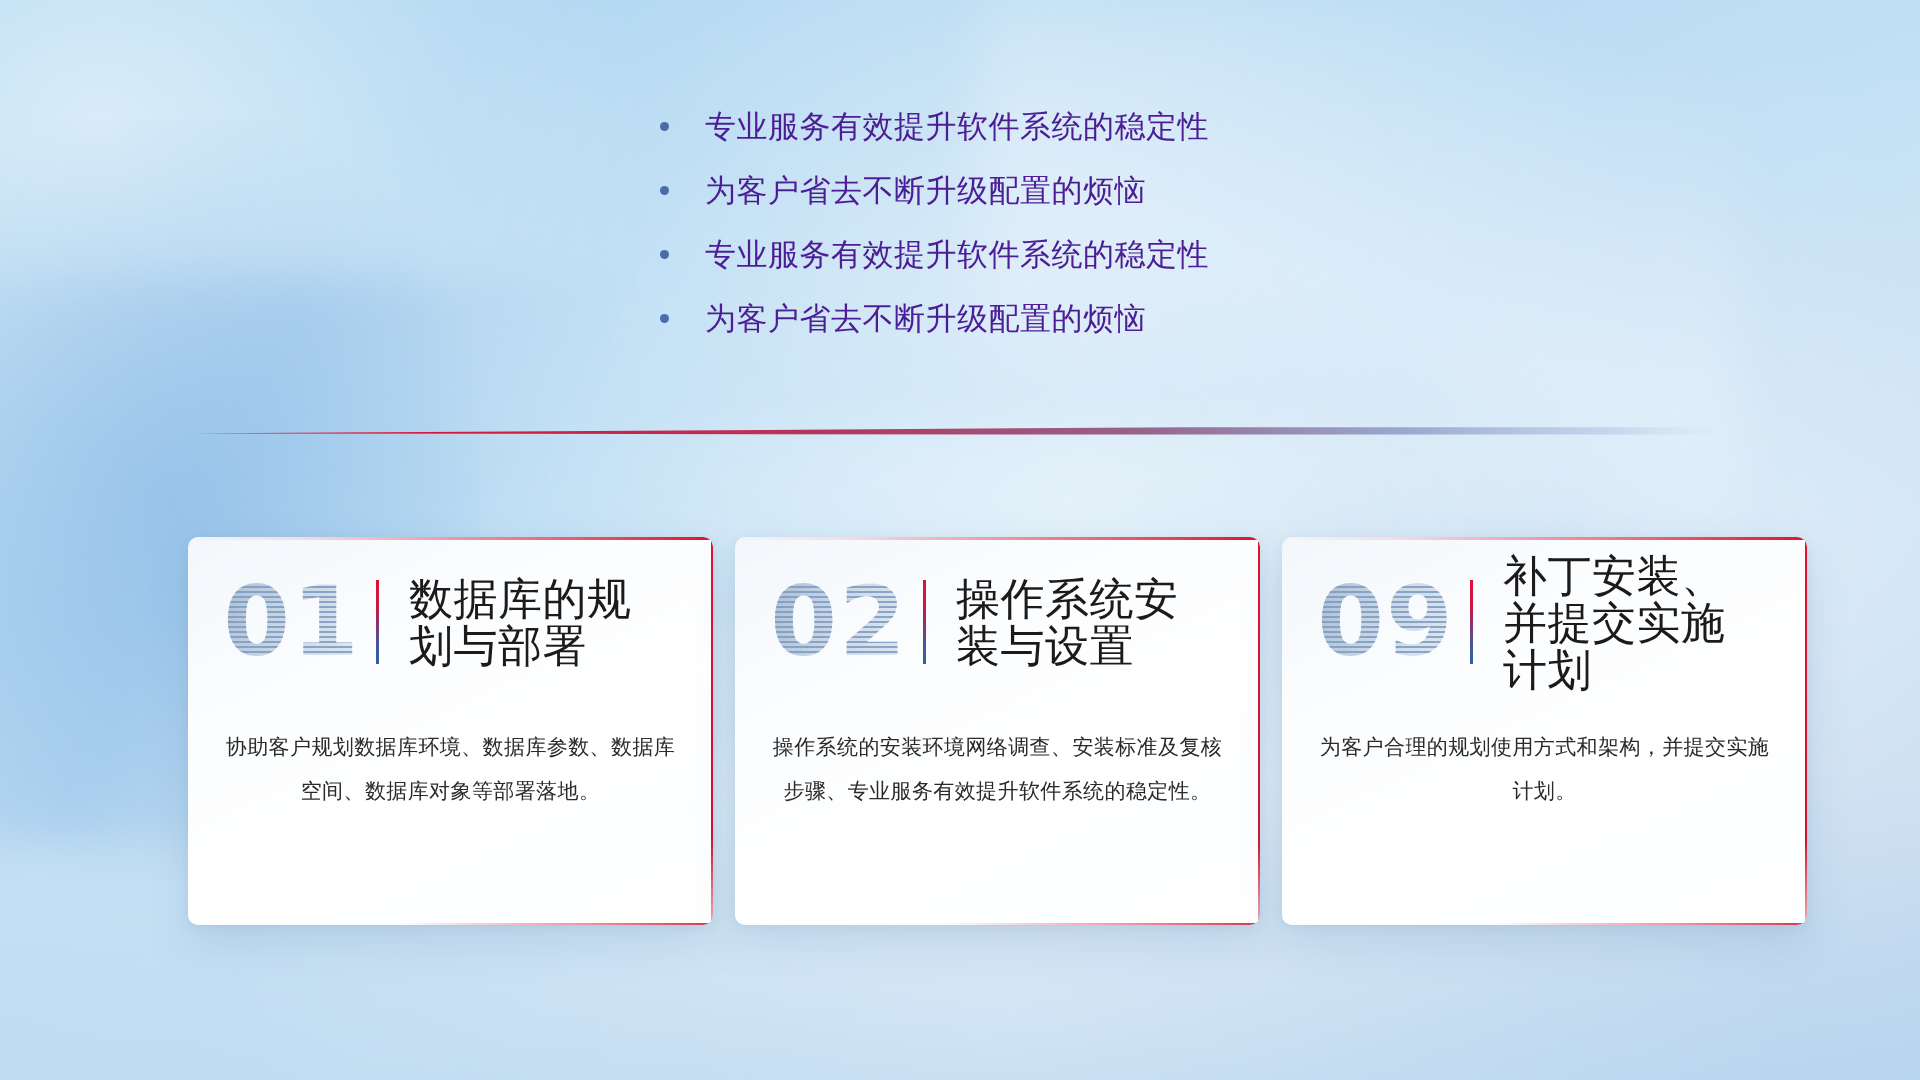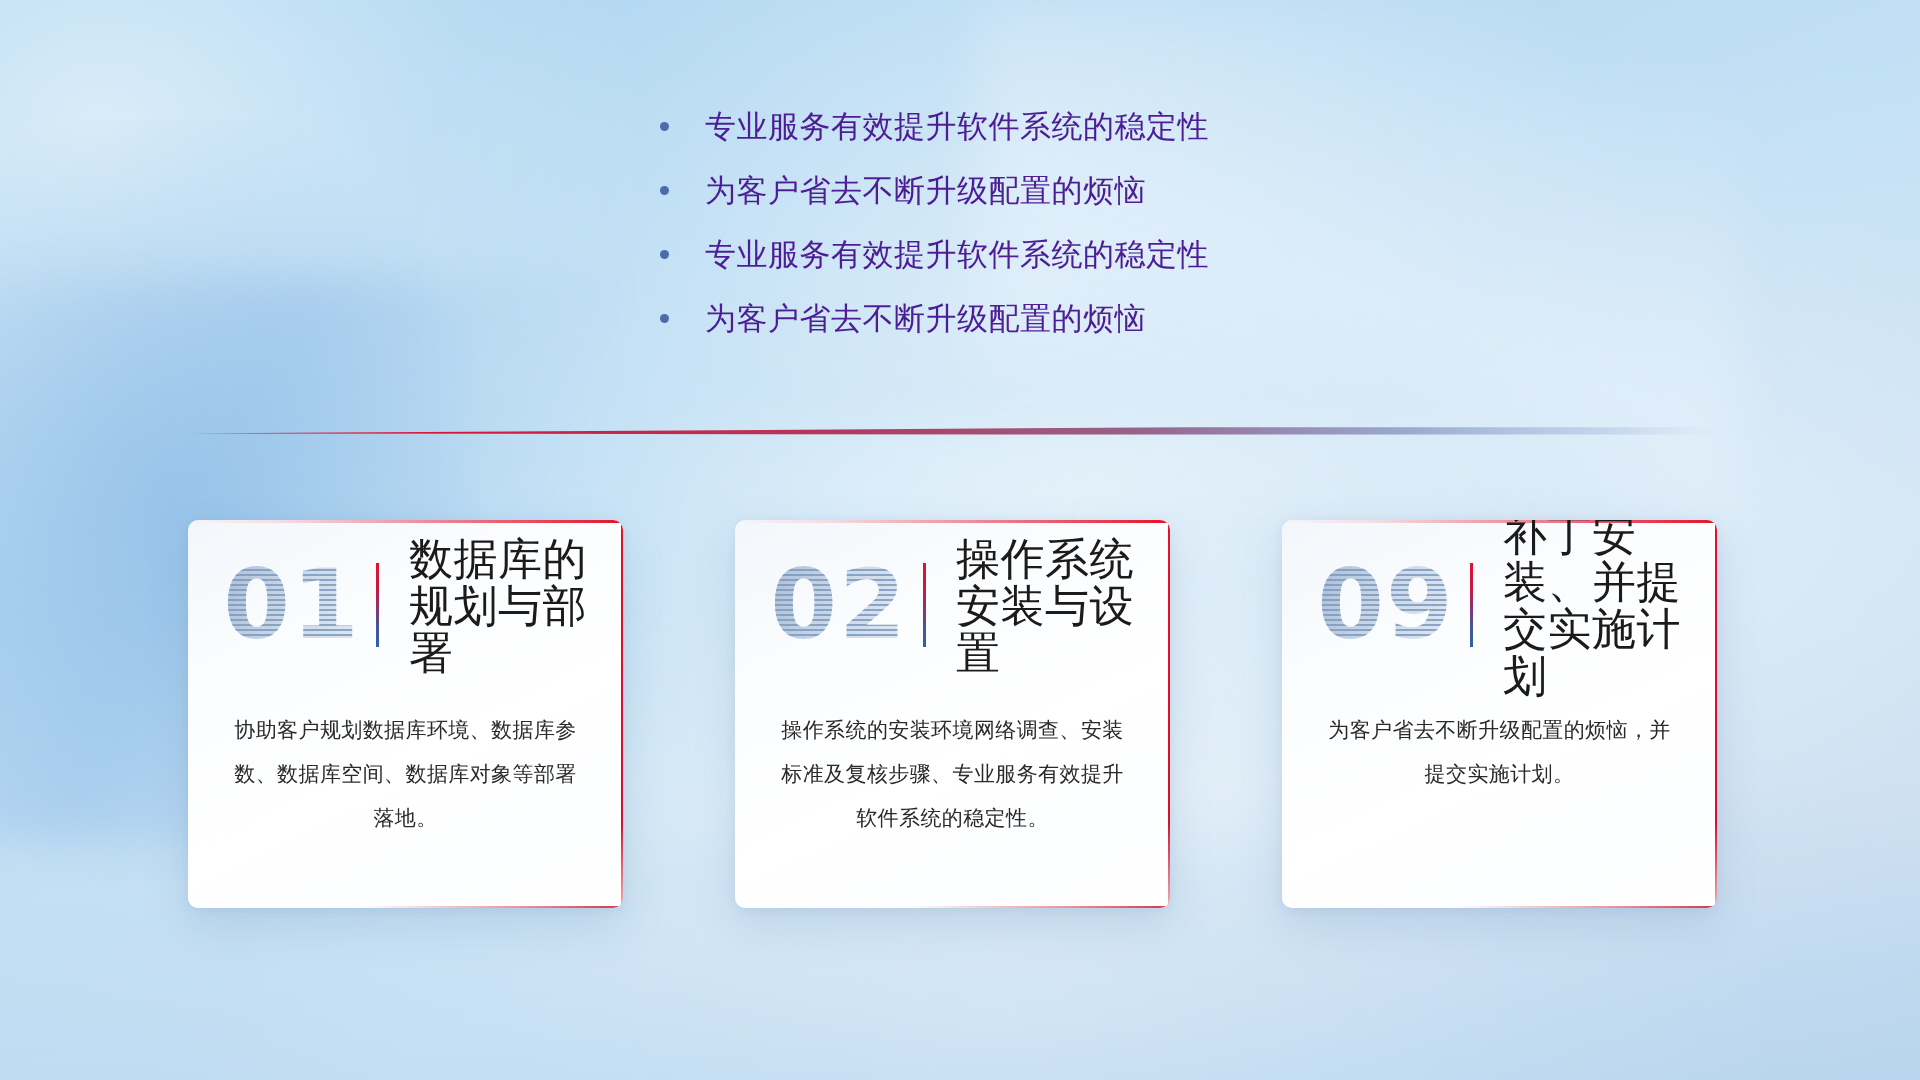--- a/index.html
+++ b/index.html
@@ -77,21 +77,21 @@
 
   
   #divider {
     position:absolute; left:190px; top:422px; width:1530px; height:22px;
   }
   #divider svg { display:block; width:100%; height:100%; }
 
   
   #cards { position:absolute; left:0; top:520px; width:1920px; height:392px; }
   .card {
-    position:absolute; top:0; width:435px; height:388px;
+    position:absolute; top:17px; width:525px; height:388px;
     border-radius:10px;
     background:linear-gradient(155deg,#f3f7fb 0%, #fafcfe 26%, #ffffff 58%, #fdfeff 80%, #ffffff 100%);
     box-shadow:0 18px 42px rgba(88,126,170,.18), 0 2px 10px rgba(88,126,170,.10);
     overflow:hidden;
   }
   .card-edge {
     position:absolute; inset:0; border-radius:10px; pointer-events:none;
   }
   
   .card-edge::after {
@@ -238,16 +238,16 @@
   <div class="card" id="card-3">
     <div class="card-edge"></div>
     <div class="card-bottom-edge"></div>
     <div class="card-head">
       <div class="card-num">
         <div class="card-num-text">09</div>
       </div>
       <div class="card-divider-bar"></div>
       <div class="card-title">补丁安装、并提交实施计划</div>
     </div>
-    <div class="card-body">为客户省去不断升级配置的烦恼，并提交实施计划。</div>
+    <div class="card-body">为客户合理的规划使用方式和架构，并提交实施计划。</div>
   </div>
 
 </div>
 
 </body></html>

